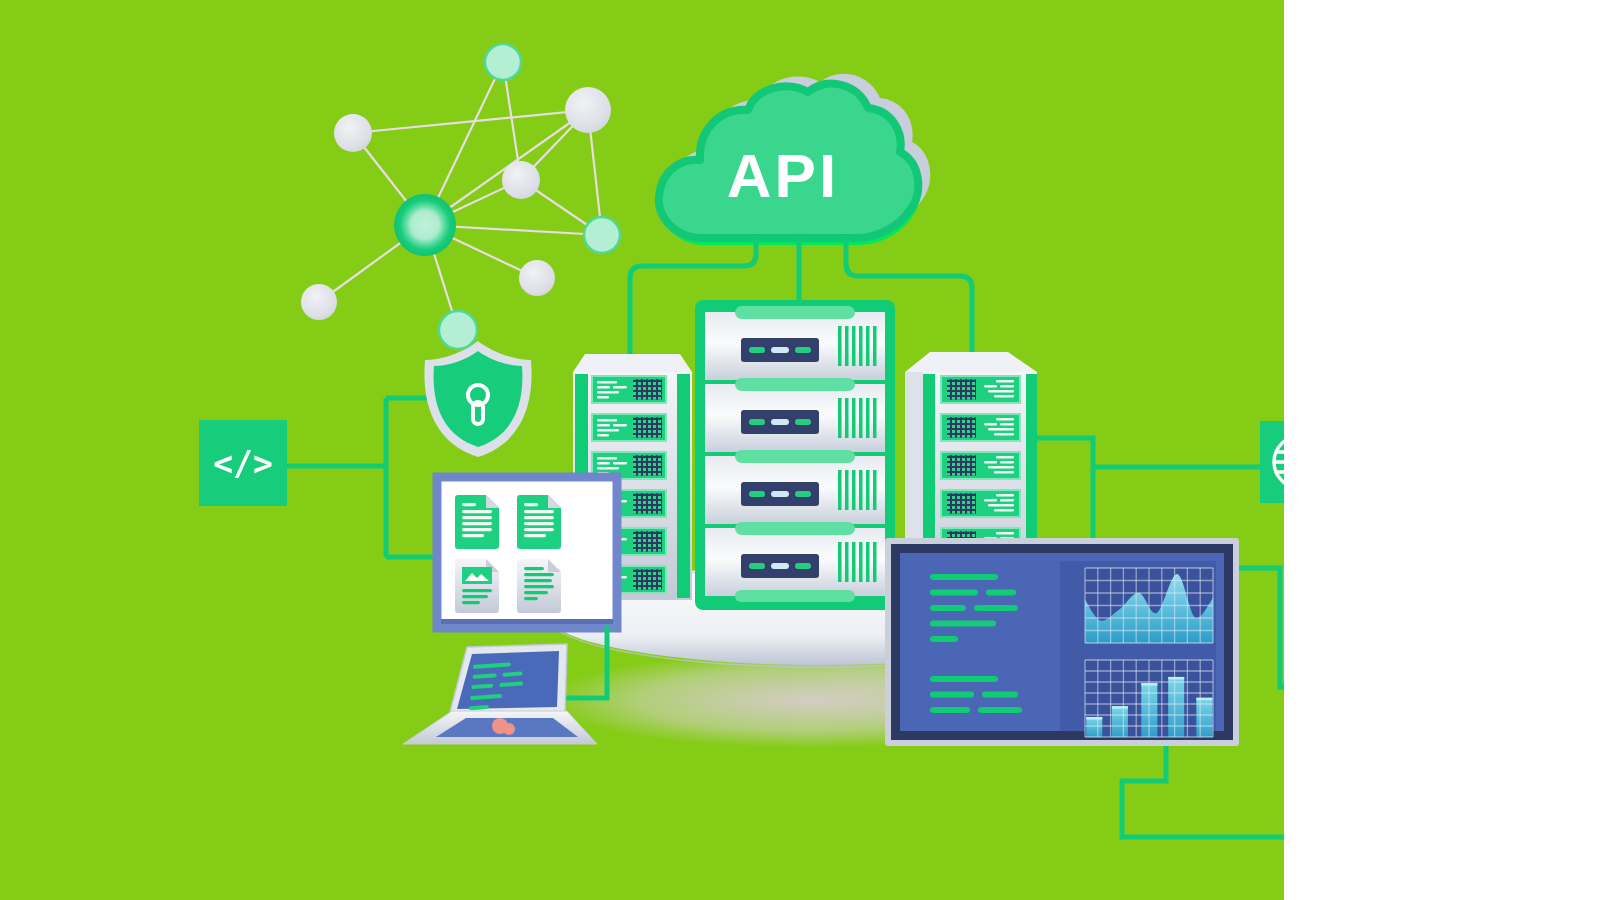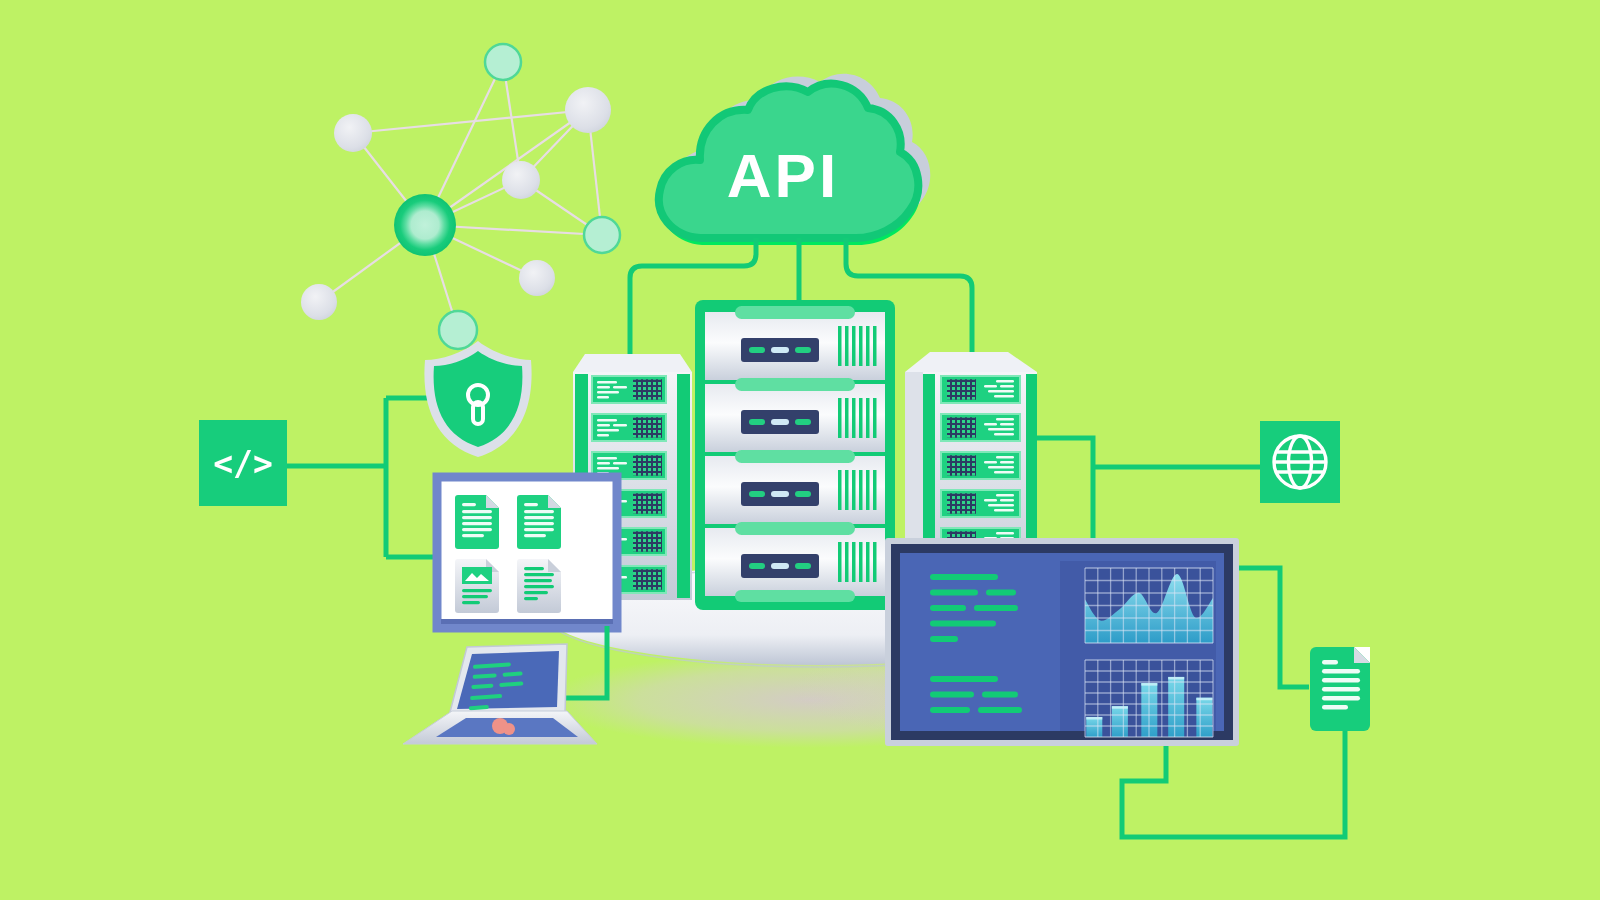--- a/index.html
+++ b/index.html
@@ -1,16 +1,16 @@
 <!DOCTYPE html>
 <html style="--green: #12cb76; --greenmid: #3ad68d; --greenbright: #00e85e; --greenlight: #5fdfa2; --greenpale: #aaedcd; --silver: #c9d0dc; --navy: #2c3a63; --navybox: #33406b; --blue: #4a66b5; --bluepanel: #3a529b; --periwinkle: #7187cb; --cyan: #4cc5de; --edge: #e7dde3; --pink: #ef9288;"><head>
 <meta charset="utf-8">
 <style>
   html,body{margin:0;padding:0;background:#fff}
-  .stage{position:relative;width:1600px;height:900px;background:#bef264;overflow:hidden;
+  .stage{position:relative;width:1284px;height:900px;background:#84cc16;overflow:hidden;
          font-family:"Liberation Sans",sans-serif}
   svg{display:block}
   .ln{stroke:var(--green);stroke-width:5;fill:none}
   .netedge{stroke:var(--edge);stroke-width:2.2}
   .palenode{fill:#b5efd3;stroke:#4fd897;stroke-width:2.5}
   .grid{stroke:#dce5f5;stroke-width:1.3;opacity:.55;fill:none}
   .green{fill:var(--green)}
   .wline{fill:#ffffff;opacity:.93}
   .gline{fill:var(--green)}
   .api{font-family:"Liberation Sans",sans-serif;font-weight:bold;font-size:62px;fill:#ffffff;letter-spacing:3px}

